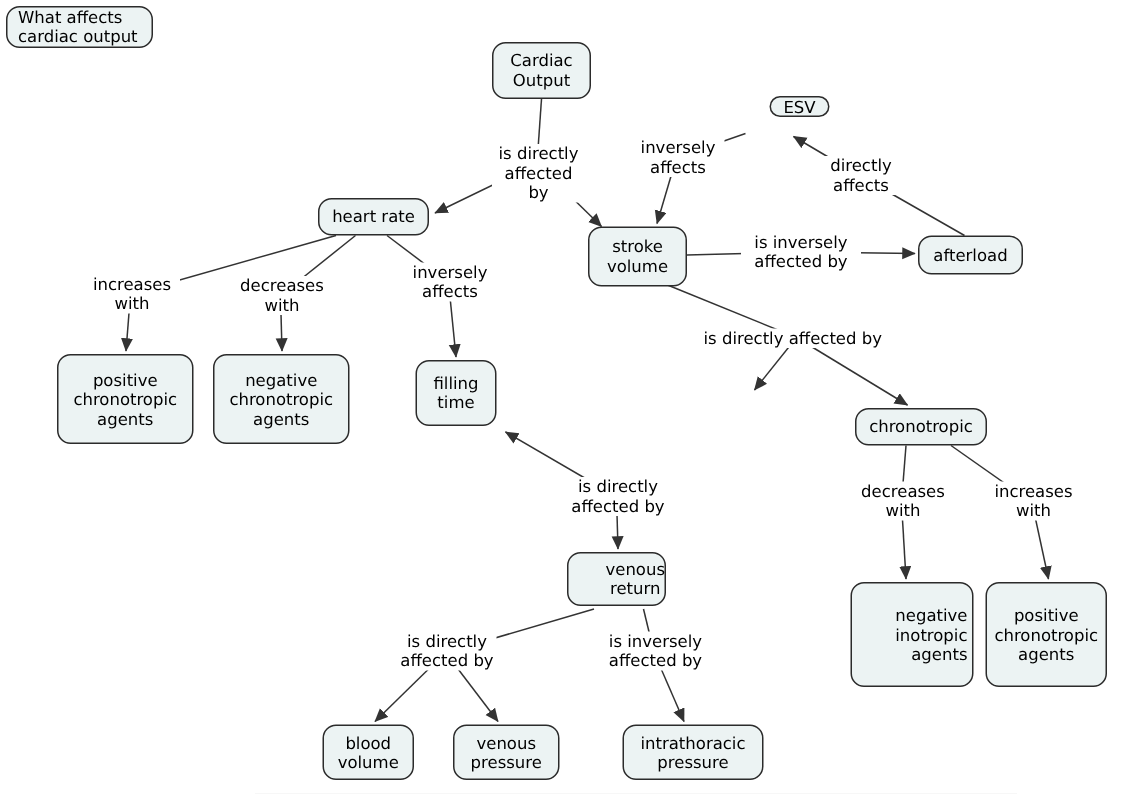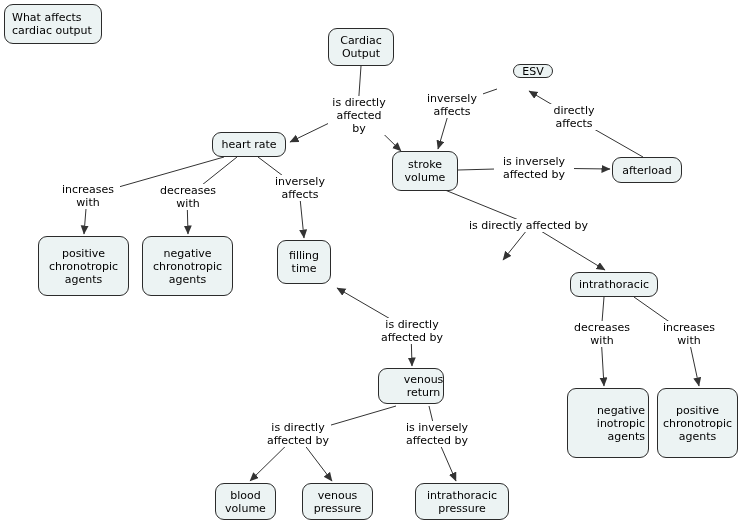--- a/index.html
+++ b/index.html
@@ -91,30 +91,30 @@
   <div class="link-label" style="left:56px;top:183px;width:62px;">increases with</div>
   <div class="link-label" style="left:155px;top:184px;width:64px;">decreases with</div>
   <div class="link-label" style="left:269px;top:175px;width:60px;">inversely affects</div>
   <div class="link-label nowrap" style="left:468px;top:219px;">is directly affected by</div>
   <div class="link-label" style="left:379px;top:318px;width:64px;">is directly affected by</div>
   <div class="link-label" style="left:570px;top:321px;width:62px;">decreases with</div>
   <div class="link-label" style="left:658px;top:321px;width:60px;">increases with</div>
   <div class="link-label" style="left:265px;top:421px;width:64px;">is directly affected by</div>
   <div class="link-label" style="left:400px;top:421px;width:72px;">is inversely affected by</div>
 
-  <div class="node left" style="left:4px;top:4px;width:98px;height:40px;">What affects cardiac output</div>
+  <div class="node left" style="left:4px;top:4px;width:98px;height:28px;">What affects cardiac output</div>
   <div class="node" style="left:328px;top:28px;width:66px;height:38px;">Cardiac Output</div>
   <div class="node" style="left:487px;top:64px;width:40px;height:14px;margin-left:26px;">ESV</div>
   <div class="node" style="left:212px;top:132px;width:74px;height:25px;">heart rate</div>
   <div class="node" style="left:392px;top:151px;width:66px;height:40px;">stroke volume</div>
   <div class="node" style="left:612px;top:157px;width:70px;height:26px;">afterload</div>
   <div class="node" style="left:38px;top:236px;width:91px;height:60px;">positive chronotropic agents</div>
   <div class="node" style="left:142px;top:236px;width:91px;height:60px;">negative chronotropic agents</div>
   <div class="node" style="left:277px;top:240px;width:54px;height:44px;">filling time</div>
-  <div class="node" style="left:570px;top:272px;width:88px;height:25px;">intrathoracic</div>
+  <div class="node" style="left:570px;top:272px;width:88px;height:25px;">chronotropic</div>
   <div class="node" style="left:378px;top:368px;width:66px;height:36px;padding-left:28px;">venous return</div>
   <div class="node" style="left:567px;top:388px;width:82px;height:70px;text-align:right;">negative inotropic agents</div>
   <div class="node" style="left:657px;top:388px;width:81px;height:70px;">positive chronotropic agents</div>
   <div class="node" style="left:215px;top:483px;width:61px;height:37px;">blood volume</div>
   <div class="node" style="left:302px;top:483px;width:71px;height:37px;">venous pressure</div>
   <div class="node" style="left:415px;top:483px;width:94px;height:37px;">intrathoracic pressure</div>
 
 </div>
 
 </body></html>

